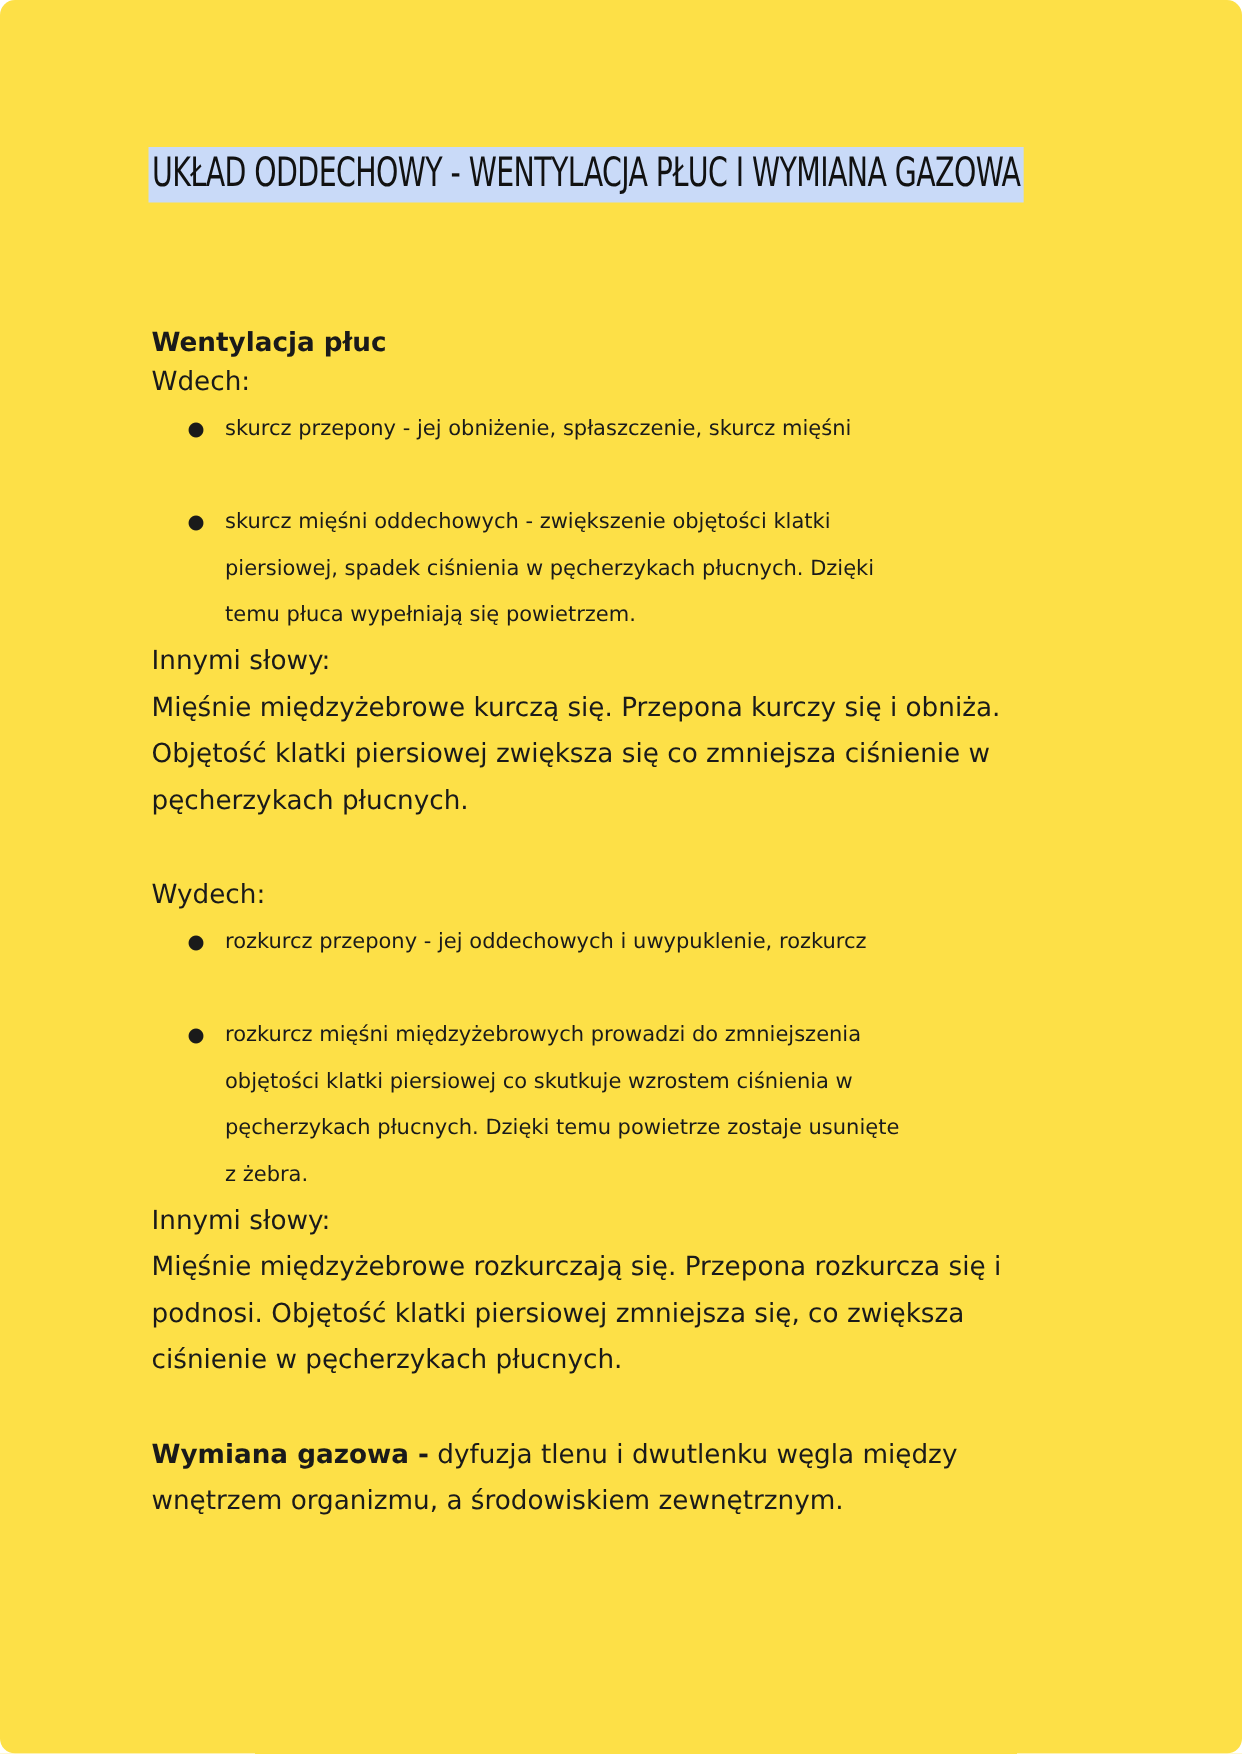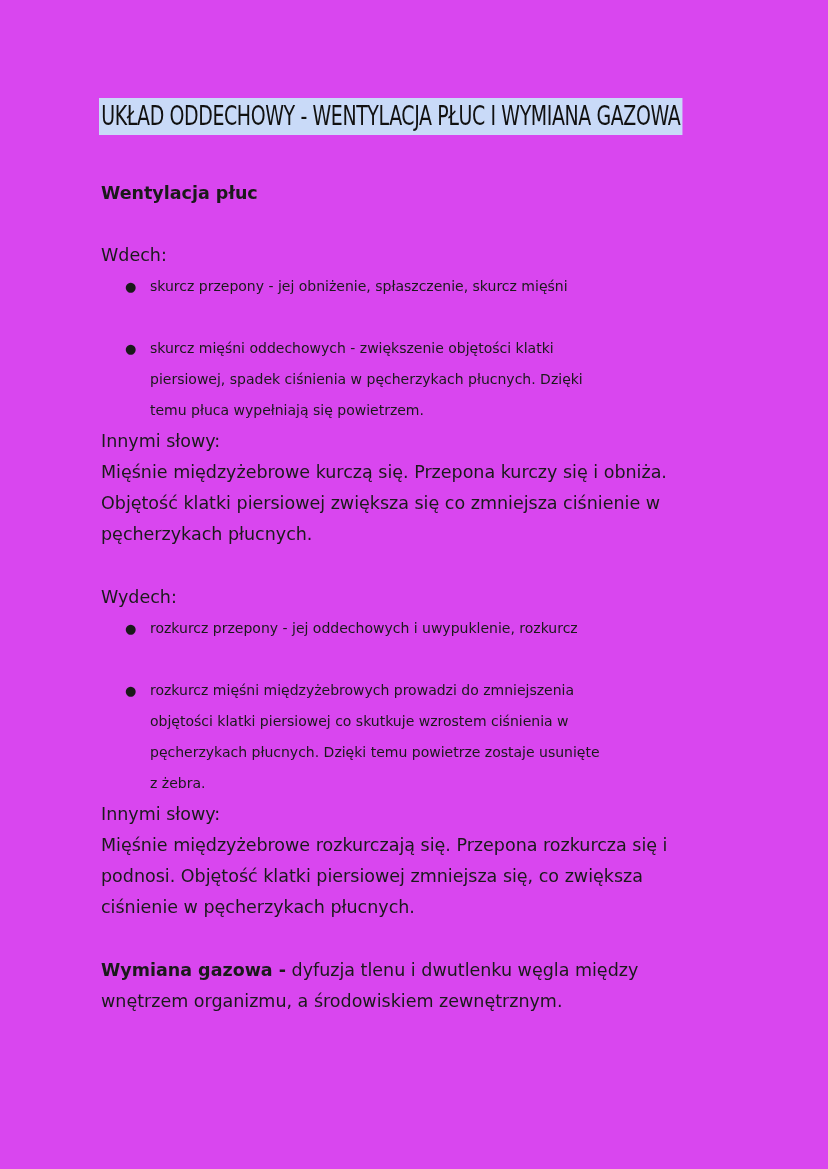--- a/index.html
+++ b/index.html
@@ -1,26 +1,26 @@
 <!DOCTYPE html>
 <html><head>
 <meta charset="utf-8">
 <style>
   html, body { margin: 0; padding: 0; background: #ffffff; }
   body { width: 828px; height: 1169px; position: relative; overflow: hidden;
          font-family: "DejaVu Sans", sans-serif; color: #1a1a1a; }
-  .page { position: absolute; left: 0; top: 0; width: 828px; height: 1169px; background: #d946ef; }
+  .page { position: absolute; left: 0; top: 0; width: 828px; height: 1169px; background: #fde047; border-radius: 10px; }
   .title-wrap { position: absolute; left: 99px; top: 98px; }
   .title { display: inline-block; background: #c9daf8; padding: 2px 3px 4px 3px;
            font-family: "DejaVu Sans Condensed", "DejaVu Sans", sans-serif;
            font-size: 27px; font-weight: normal; letter-spacing: -0.5px; color: #111;
            text-transform: none; transform: scaleX(0.78); transform-origin: left center;
            white-space: nowrap; }
   .text { position: absolute; left: 101px; font-size: 17.5px; line-height: 31px; white-space: nowrap; }
-  .bold { font-weight: bold; }
+  .bold { font-weight: bold; margin-top: 36px; }
   .bullet { position: absolute; left: 125px; font-size: 13px; line-height: 31px; }
   .bl { position: absolute; left: 150px; font-size: 14px; line-height: 31px; white-space: nowrap; }
 </style>
 </head>
 <body>
 
 <div class="page">
 
   <div class="title-wrap">
     <span class="title">UKŁAD ODDECHOWY - WENTYLACJA PŁUC I WYMIANA GAZOWA</span>

